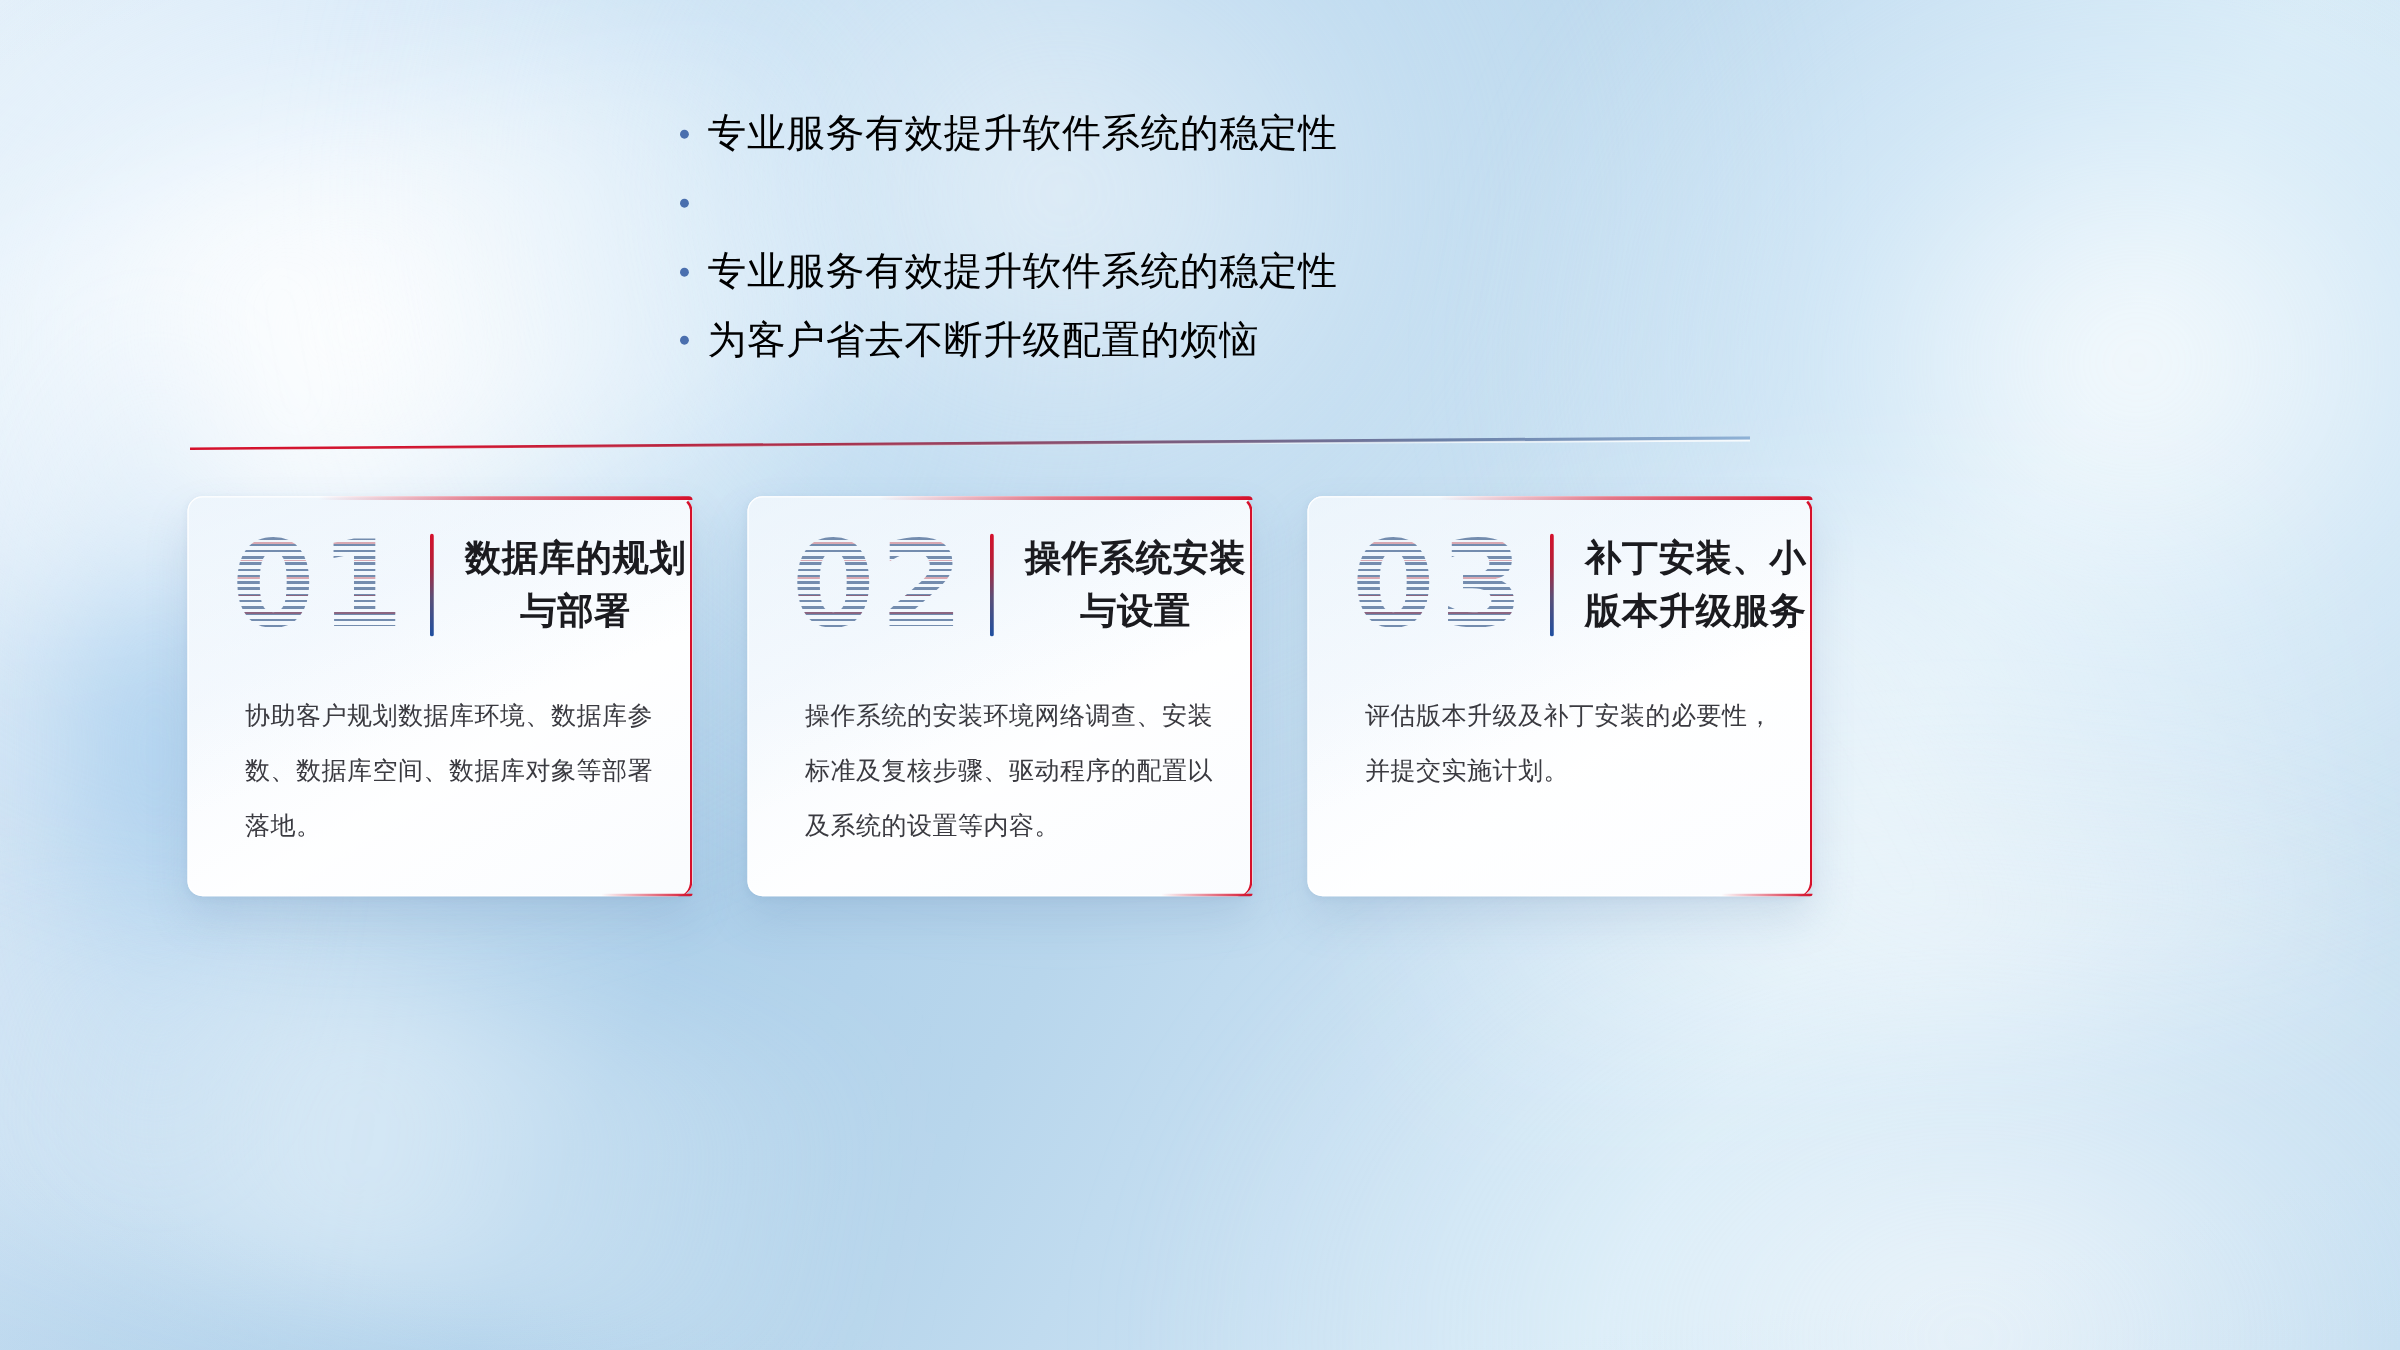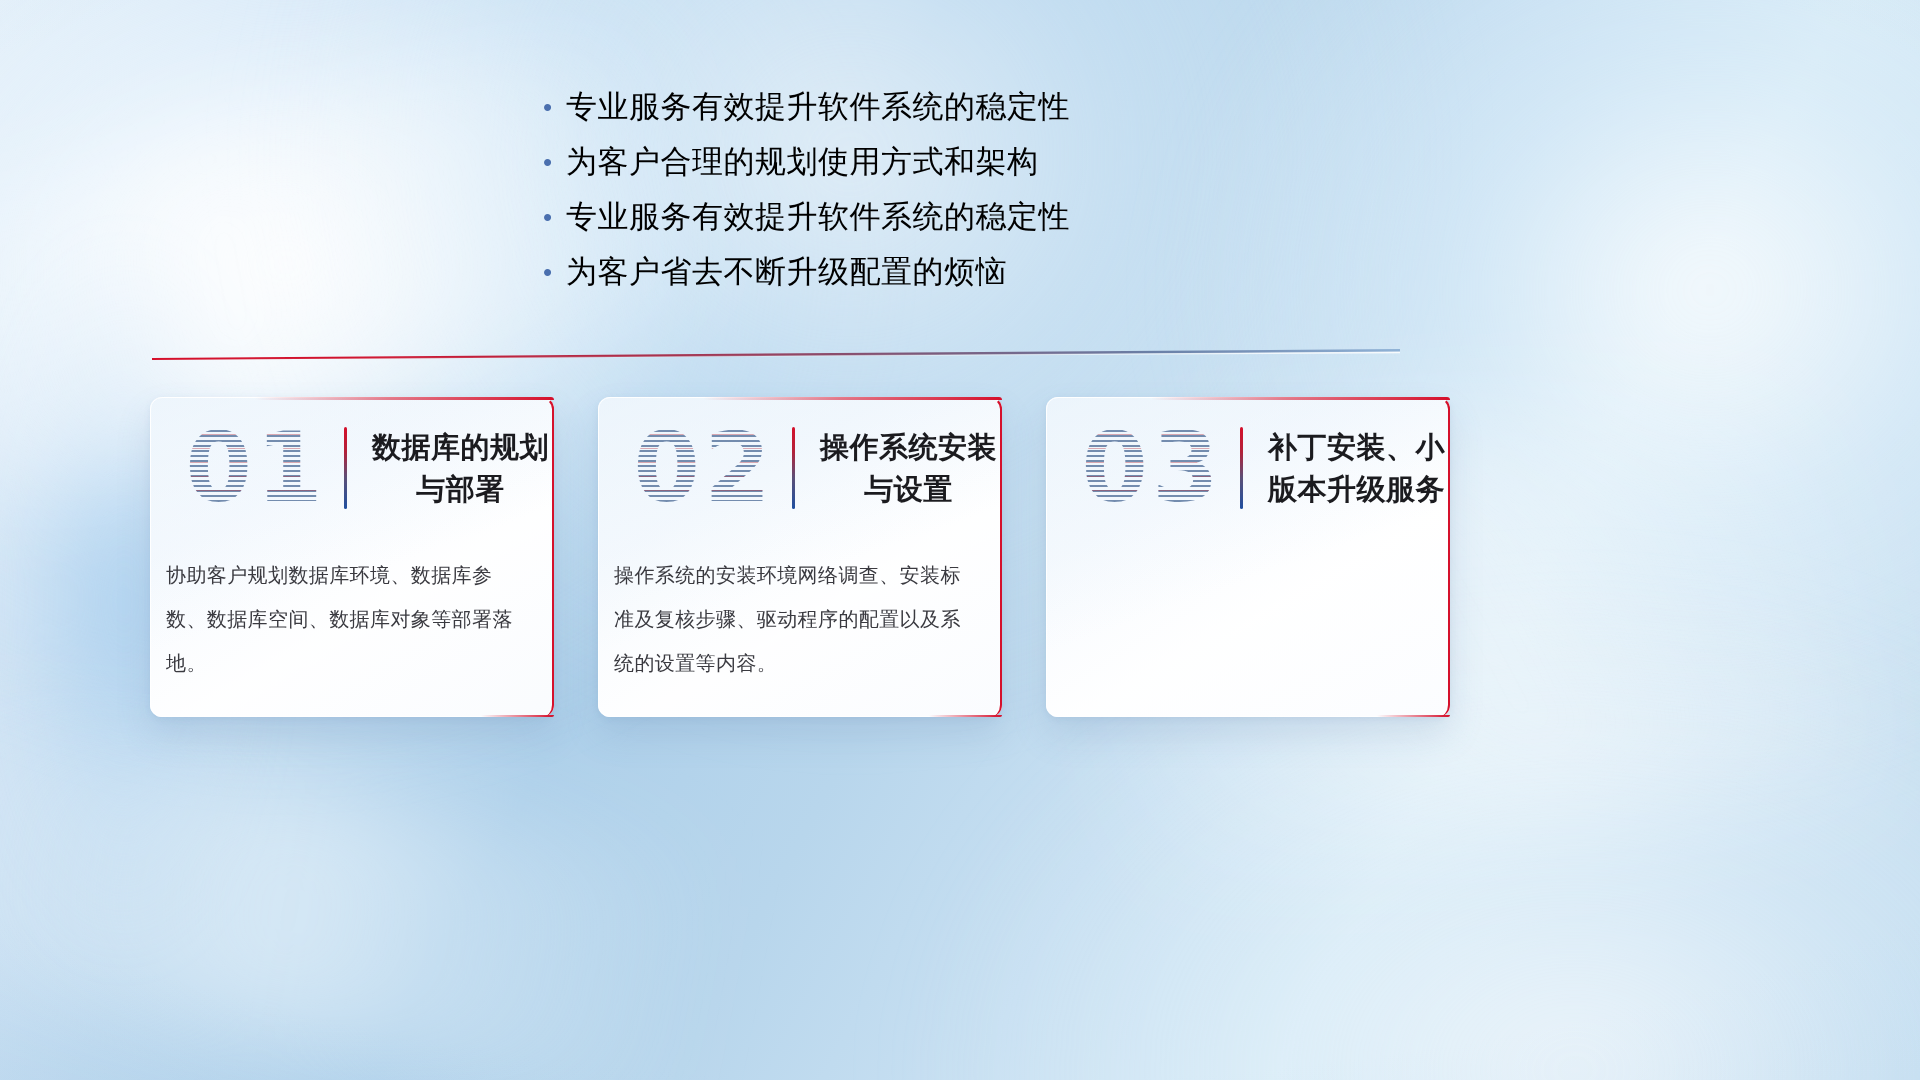--- a/index.html
+++ b/index.html
@@ -309,25 +309,26 @@
     font-size: 29px;
     line-height: 42px;
     color: #1b1b1f;
     font-weight: 700;
     letter-spacing: 0.5px;
     max-width: 200px;
     text-align: center;
   }
   .card-body {
     position: relative;
-    padding: 14px 30px 0 16px;
+    padding: 14px 30px 0 46px;
     font-size: 20px;
     line-height: 44px;
     color: #3a3a40;
     letter-spacing: 0.4px;
+    font-family: Liberation Mono, monospace;
   }
 </style>
 </head>
 <body>
 
 <div id="stage">
 
   <div class="bg-base"></div>
   <div class="bg-glow-1"></div>
   <div class="bg-glow-2"></div>
@@ -341,21 +342,20 @@
 
   <div class="bullets">
 
     <div class="bullet-row">
       <div class="bullet-dot">•</div>
       <div class="bullet-text">专业服务有效提升软件系统的稳定性</div>
     </div>
 
     <div class="bullet-row">
       <div class="bullet-dot">•</div>
-      <div class="bullet-text">为客户合理的规划使用方式和架构</div>
     </div>
 
     <div class="bullet-row">
       <div class="bullet-dot">•</div>
       <div class="bullet-text">专业服务有效提升软件系统的稳定性</div>
     </div>
 
     <div class="bullet-row">
       <div class="bullet-dot">•</div>
       <div class="bullet-text">为客户省去不断升级配置的烦恼</div>
@@ -431,17 +431,18 @@
       <div class="card-head">
         <div class="card-num">
           <div class="glyph">03</div>
           <div class="glyph-tint">
             <span>03</span>
           </div>
         </div>
         <div class="card-sep"></div>
         <div class="card-title">补丁安装、小版本升级服务</div>
       </div>
+      <div class="card-body">评估版本升级及补丁安装的必要性，并提交实施计划。</div>
     </div>
 
   </div>
 
 </div>
 
 </body></html>

